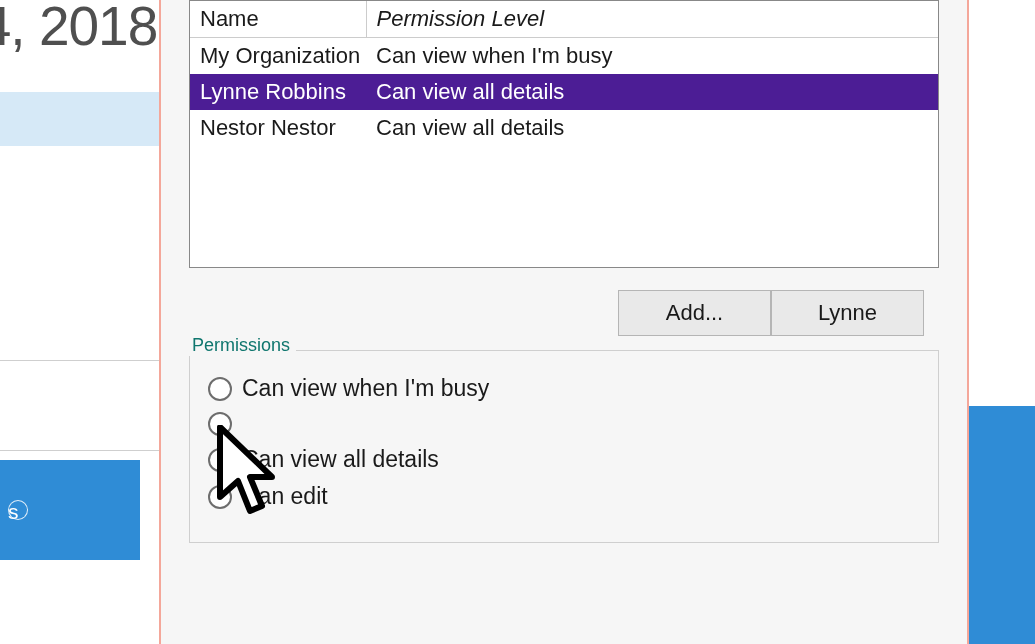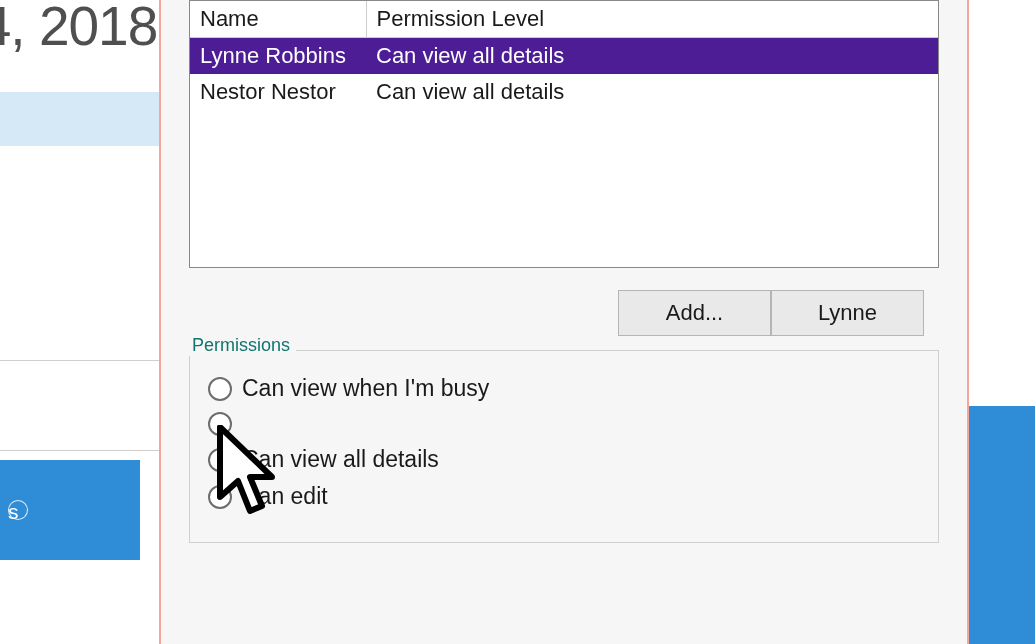--- a/index.html
+++ b/index.html
@@ -72,21 +72,21 @@
       color:#1a1a1a;
       white-space:nowrap;
     }
     .listview col.name { width: 176px; }
     .listview thead th {
       border-bottom:1px solid #ccc;
       border-right:1px solid #ccc;
       background:#fff;
       color:#1a1a1a;
     }
-    .listview thead th:last-child { border-right:none; }
+    .listview thead th:last-child { border-right:none;font-style:italic; }
     .listview tr.selected td { background:#4c1d95; color:#fff; }
 
     
     .btn-row { display:flex; justify-content:flex-end; margin-top:22px; padding-right:15px;}
     .btn {
       min-width:153px; height:46px;
       background:#e9e9e9;
       border:1px solid #b5b5b5;
       font-size:22px;
       color:#1a1a1a;
@@ -137,20 +137,24 @@
           <col class="name">
           <col>
         </colgroup>
       <thead>
         <tr>
           <th>Name</th>
           <th>Permission Level</th>
         </tr>
       </thead>
       <tbody id="lv-body">
+          <tr>
+            <td>My Organization</td>
+            <td>Can view when I'm busy</td>
+          </tr>
           <tr class="selected">
             <td>Lynne Robbins</td>
             <td>Can view all details</td>
           </tr>
           <tr>
             <td>Nestor Nestor</td>
             <td>Can view all details</td>
           </tr>
         </tbody>
     </table>

